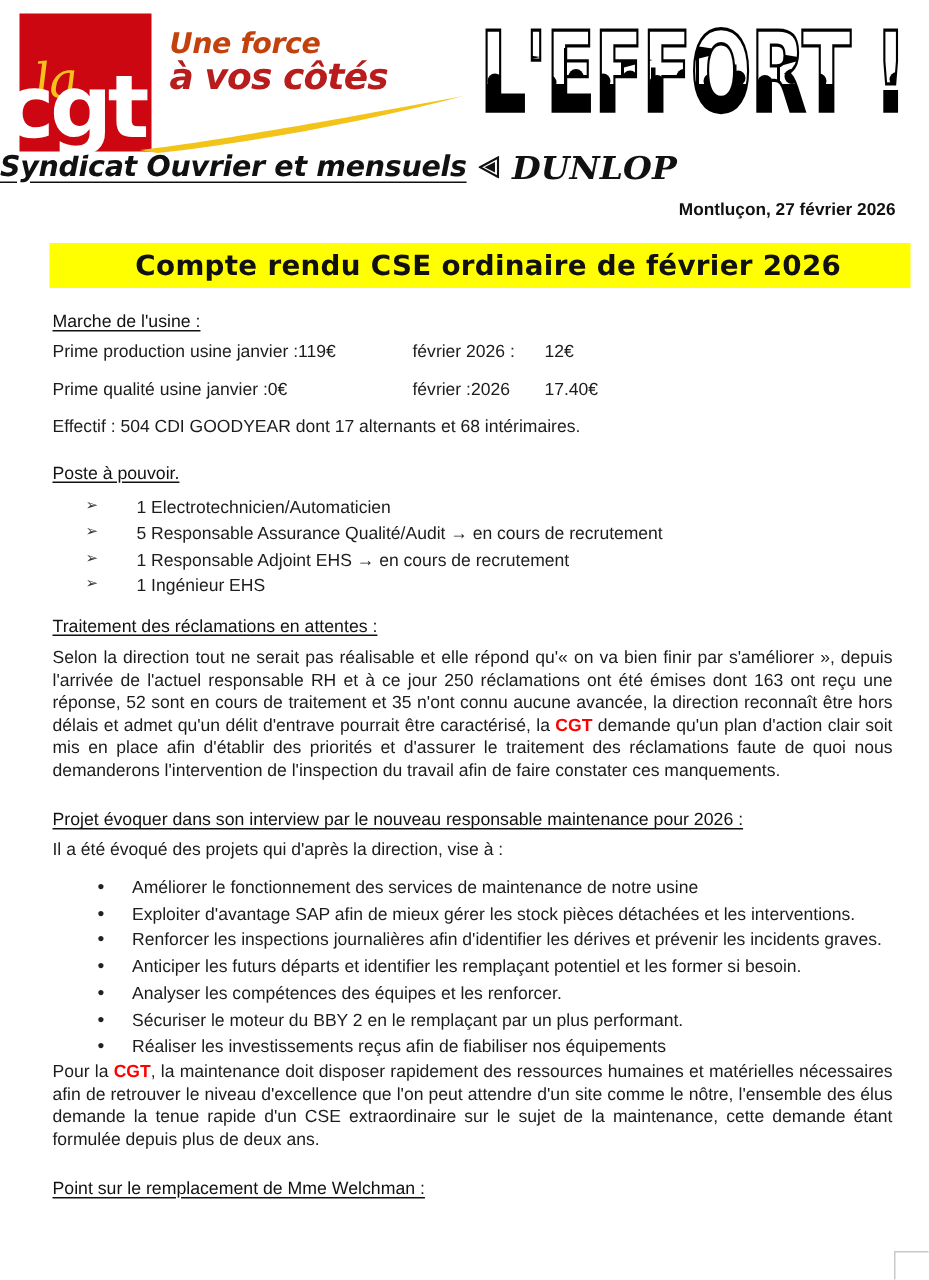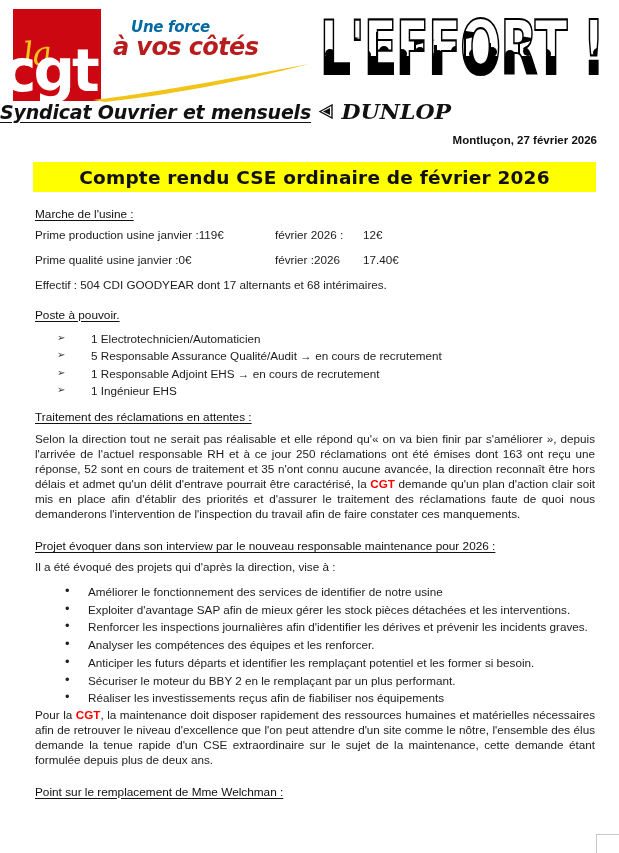--- a/index.html
+++ b/index.html
@@ -64,24 +64,23 @@
     position: absolute;
     left: 113px;
     top: 20px;
     width: 190px;
     height: 78px;
   }
   .slogan-l1 {
     font-family: "DejaVu Sans", sans-serif;
     font-style: italic;
     font-weight: 700;
-    font-size: 15px;
-    color: #0369a1;
+    font-size: 19px;
+    color: #c2410c;
     letter-spacing: -0.3px;
-    margin-left: 18px;
     line-height: 1.05;
   }
   .slogan-l2 {
     font-family: "DejaVu Sans", sans-serif;
     font-style: italic;
     font-weight: 700;
     font-size: 24px;
     color: #b91c1c;
     letter-spacing: -0.6px;
     line-height: 1.05;
@@ -157,20 +156,21 @@
   .banner {
     position: absolute;
     left: 33px;
     top: 162px;
     width: 563px;
     height: 30px;
     background: #FFFF00;
     display: flex;
     align-items: center;
     justify-content: center;
+    padding-left: 11px;
   }
   .banner-text {
     font-family: "DejaVu Sans", sans-serif;
     font-weight: 700;
     font-size: 18.5px;
     color: #111111;
     letter-spacing: 0.2px;
   }
 
   
@@ -405,25 +405,25 @@
     <h2 class="sec">Traitement des réclamations en attentes :</h2>
     <p class="para"><span>Selon la direction tout ne serait pas réalisable et elle répond qu'« on va bien finir par s'améliorer », depuis l'arrivée de l'actuel responsable RH et à ce jour 250 réclamations ont été émises dont 163 ont reçu une réponse, 52 sont en cours de traitement et 35 n'ont connu aucune avancée, la direction reconnaît être hors délais et admet qu'un délit d'entrave pourrait être caractérisé, la </span><span class="cgt-red">CGT</span><span> demande qu'un plan d'action clair soit mis en place afin d'établir des priorités et d'assurer le traitement des réclamations faute de quoi nous demanderons l'intervention de l'inspection du travail afin de faire constater ces manquements.</span></p>
   </div>
 
   <div class="spacer-sm"></div>
 
   <div class="sec-wrap">
     <h2 class="sec">Projet évoquer dans son interview par le nouveau responsable maintenance pour 2026 :</h2>
     <p class="line">Il a été évoqué des projets qui d'après la direction, vise à :</p>
     <ul class="dot-list">
-      <li>Améliorer le fonctionnement des services de identifier de notre usine</li>
+      <li>Améliorer le fonctionnement des services de maintenance de notre usine</li>
       <li>Exploiter d'avantage SAP afin de mieux gérer les stock pièces détachées et les interventions.</li>
       <li>Renforcer les inspections journalières afin d'identifier les dérives et prévenir les incidents graves.</li>
+      <li>Anticiper les futurs départs et identifier les remplaçant potentiel et les former si besoin.</li>
       <li>Analyser les compétences des équipes et les renforcer.</li>
-      <li>Anticiper les futurs départs et identifier les remplaçant potentiel et les former si besoin.</li>
       <li>Sécuriser le moteur du BBY 2 en le remplaçant par un plus performant.</li>
       <li>Réaliser les investissements reçus afin de fiabiliser nos équipements</li>
     </ul>
     <p class="para"><span>Pour la </span><span class="cgt-red">CGT</span><span>, la maintenance doit disposer rapidement des ressources humaines et matérielles nécessaires afin de retrouver le niveau d'excellence que l'on peut attendre d'un site comme le nôtre, l'ensemble des élus demande la tenue rapide d'un CSE extraordinaire sur le sujet de la maintenance, cette demande étant formulée depuis plus de deux ans.</span></p>
   </div>
 
 
   <div class="spacer-sm"></div>
 
   <div class="sec-wrap">

